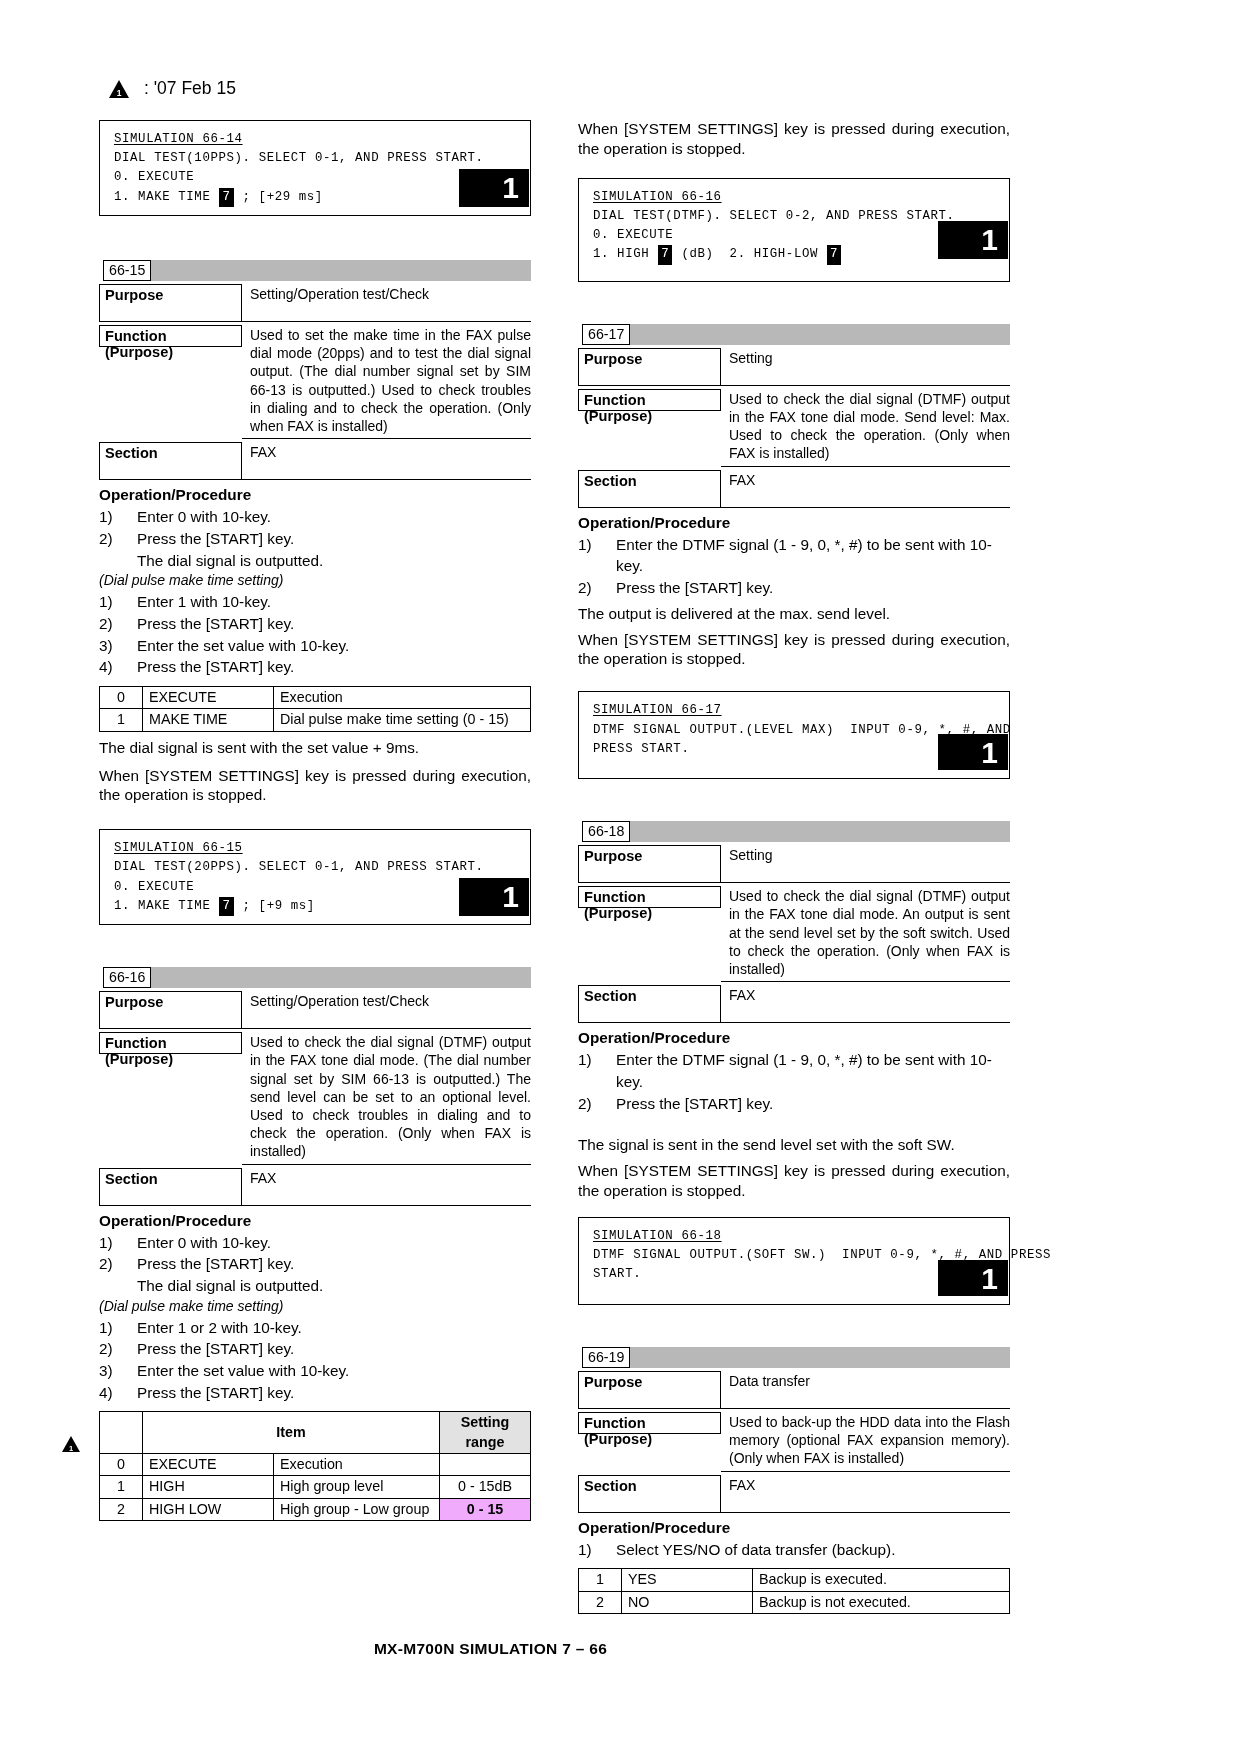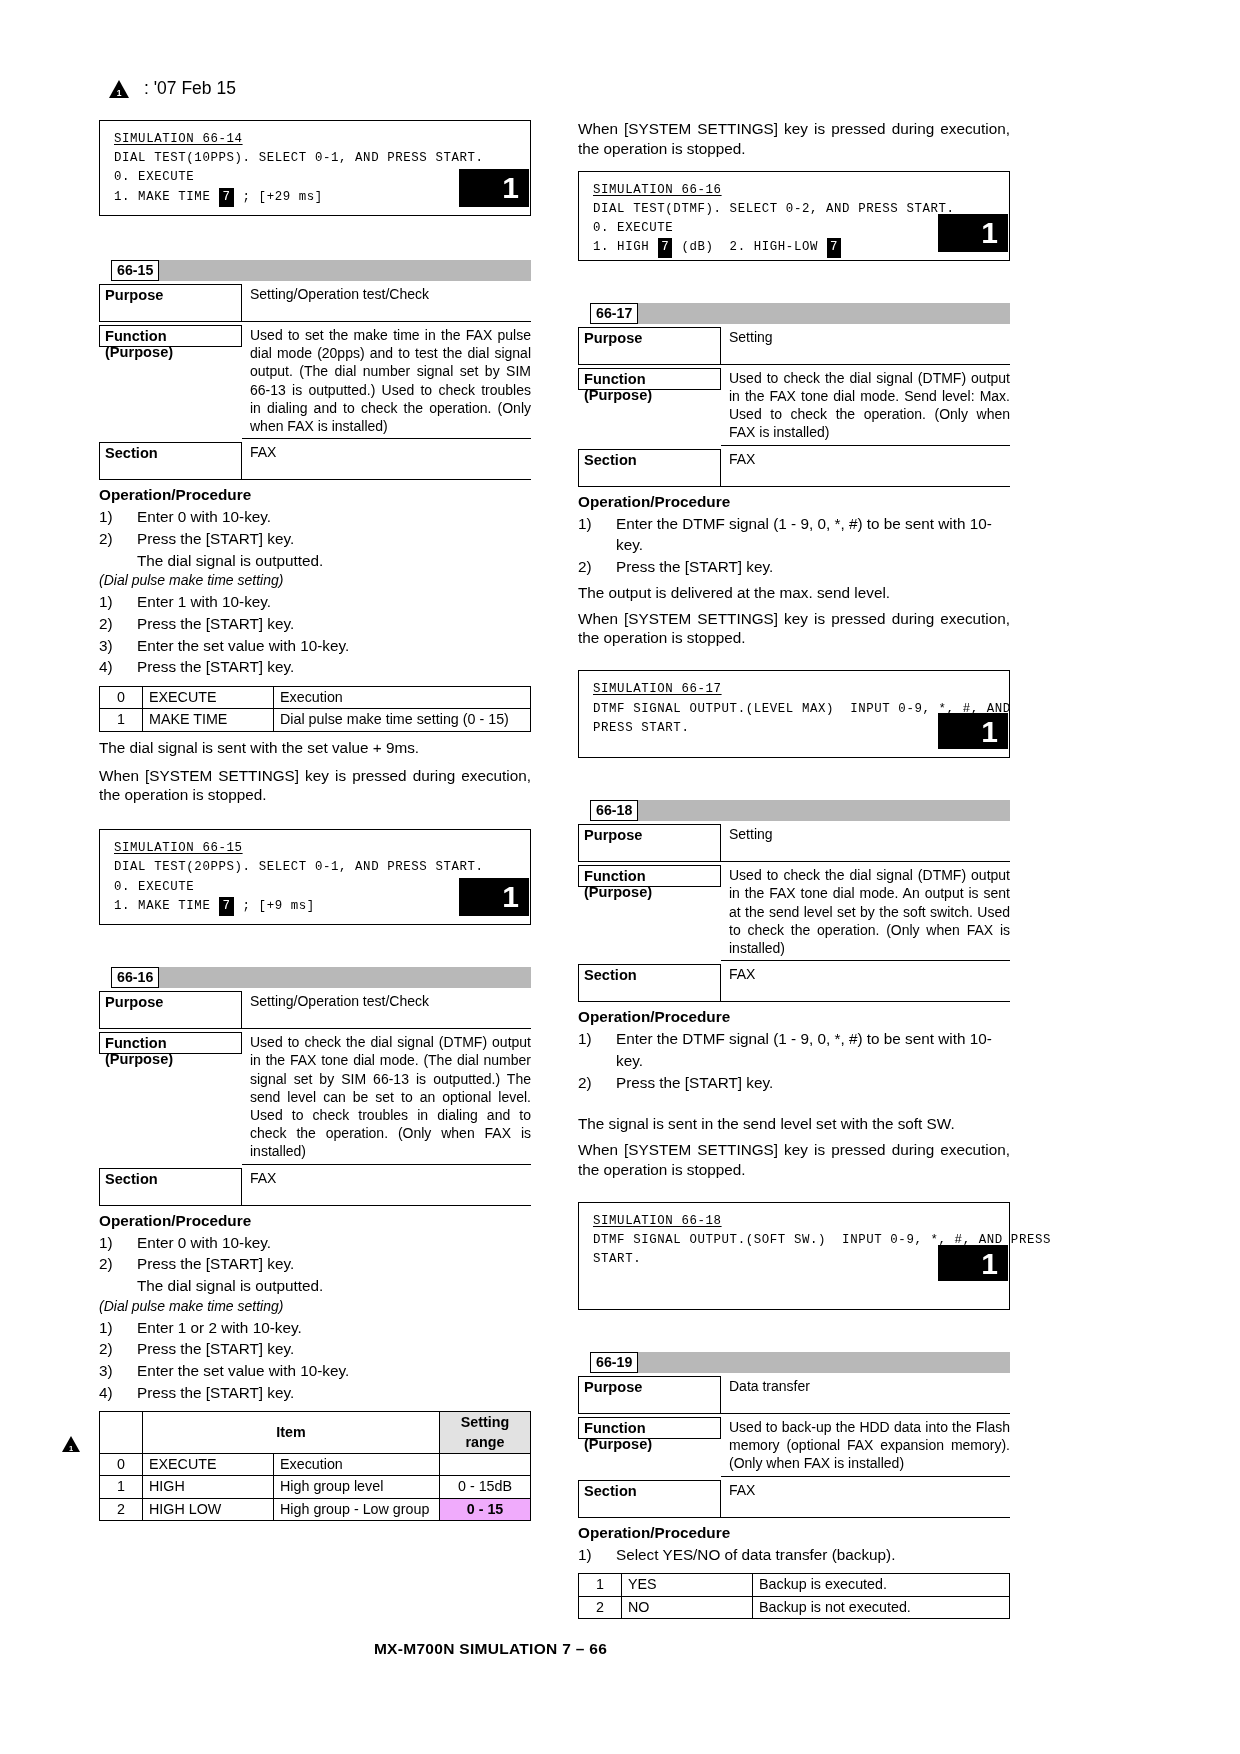--- a/index.html
+++ b/index.html
@@ -93,23 +93,22 @@
     line-height: 38px;
     text-align: right;
     padding-right: 10px;
     letter-spacing: 0;
   }
 
   
   .sim-head {
     display: flex;
     align-items: stretch;
-    margin: 0 0 0 12px;
+    margin: 0 0 0 4px;
     height: 21px;
-    font-weight: bold;
   }
   .sim-head .sim-id {
     border: 1.5px solid #000;
     box-sizing: border-box;
     font-size: 14.2px;
     line-height: 17px;
     padding: 0 5px;
     min-width: 48px;
     background: #fff;
     display: flex;
@@ -412,21 +411,21 @@
       </tbody>
         </table>
     </div>
 
   </div>
 
   <div class="col col-right">
 
     <div class="para" style="margin-top:-1px;">When [SYSTEM SETTINGS] key is pressed during execution, the operation is stopped.</div>
 
-    <div class="sim-box" style="height:90px; margin-top:12px;">
+    <div class="sim-box" style="height:104px; margin-top:19px;">
       <div class="sim-line"><span class="sim-title">SIMULATION 66-16</span></div>
       <div class="sim-line">DIAL TEST(DTMF). SELECT 0-2, AND PRESS START.</div>
       <div class="sim-line">0. EXECUTE</div>
       <div class="sim-line"><span>1. HIGH </span><span class="inv">7</span><span> (dB)  2. HIGH-LOW </span><span class="inv">7</span></div>
       <div class="sim-badge" style="right:1px; top:42px; width:60px; height:38px;">1</div>
     </div>
 
     <div style="height:42px;"></div>
     <div class="sim-head">
       <div class="sim-id">66-17</div>
@@ -493,21 +492,21 @@
         <span class="txt">Enter the DTMF signal (1 - 9, 0, *, #) to be sent with 10-key.</span>
       </div>
       <div class="step">
         <span class="num">2)</span>
         <span class="txt">Press the [START] key.</span>
       </div>
     </div>
     <div class="para nojust" style="margin-top:21px;">The signal is sent in the send level set with the soft SW.</div>
     <div class="para" style="margin-top:6px;">When [SYSTEM SETTINGS] key is pressed during execution, the operation is stopped.</div>
 
-    <div class="sim-box" style="height:108px; margin-top:22px;">
+    <div class="sim-box" style="height:88px; margin-top:16px;">
       <div class="sim-line"><span class="sim-title">SIMULATION 66-18</span></div>
       <div class="sim-line">DTMF SIGNAL OUTPUT.(SOFT SW.)  INPUT 0-9, *, #, AND PRESS</div>
       <div class="sim-line">START.</div>
       <div class="sim-badge" style="right:1px; top:42px; width:60px; height:36px;">1</div>
     </div>
 
     <div style="height:42px;"></div>
     <div class="sim-head">
       <div class="sim-id">66-19</div>
       <div class="sim-bar"></div>

